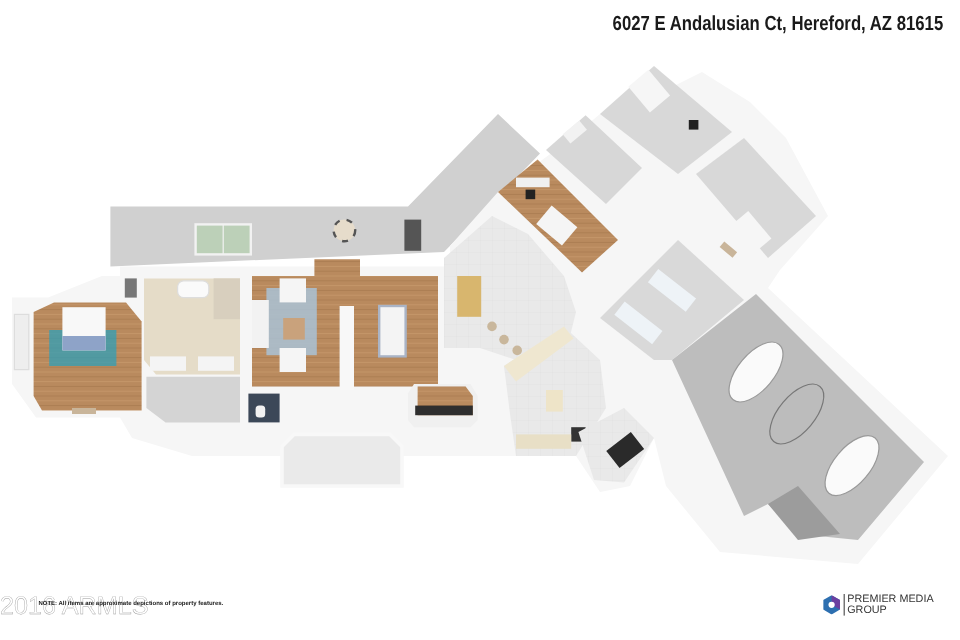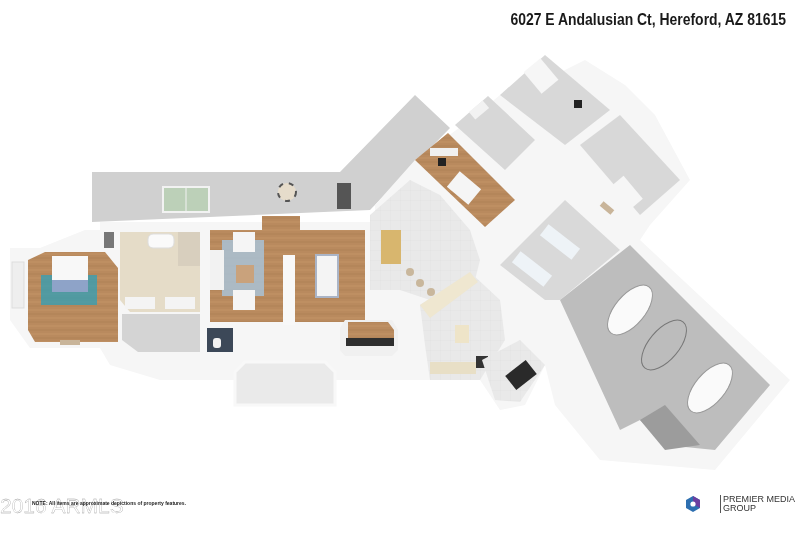--- a/index.html
+++ b/index.html
@@ -1,21 +1,21 @@
 <!DOCTYPE html>
 <html><head>
 <meta charset="utf-8">
 <style>
   html, body { margin:0; padding:0; background:#ffffff; }
   body { width:800px; height:533px; position:relative; overflow:hidden; font-family:"Liberation Sans", sans-serif; }
   .title { position:absolute; right:14px; top:10px; font-family:"Liberation Sans", sans-serif; font-weight:bold; font-size:17px; color:#1a1a1a; letter-spacing:0; transform:scaleX(0.82); transform-origin:right center; white-space:nowrap; }
   svg.plan { position:absolute; left:0; top:0; }
   .note { position:absolute; left:32px; top:500px; font-size:5px; color:#222; white-space:nowrap; font-weight:bold; }
   .copyright { position:absolute; left:0px; top:494px; font-size:21px; color:#bdbdbd; font-family:"Liberation Sans", sans-serif; font-weight:normal; letter-spacing:0; white-space:nowrap; -webkit-text-stroke:0.3px #999; color:transparent; }
-  .brand { position:absolute; left:686px; top:495px; display:flex; align-items:center; gap:20px; }
+  .brand { position:absolute; left:686px; top:495px; display:flex; align-items:center; gap:3px; }
   .brand-text { font-size:9px; line-height:9px; color:#333; border-left:1px solid #555; padding-left:2px; font-variant:small-caps; text-transform:uppercase; }
 </style>
 </head>
 <body>
 
 <div class="title">6027 E Andalusian Ct, Hereford, AZ 81615</div>
 
 <svg class="plan" width="800" height="533" viewBox="0 0 800 533">
   <defs>
     <pattern id="wood" width="8" height="8" patternUnits="userSpaceOnUse">

